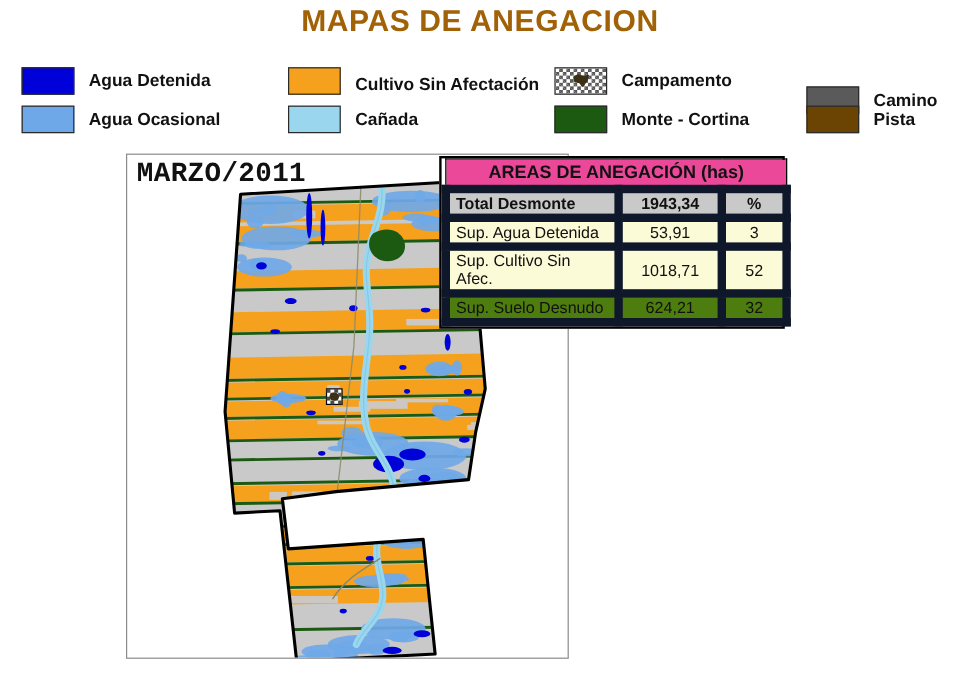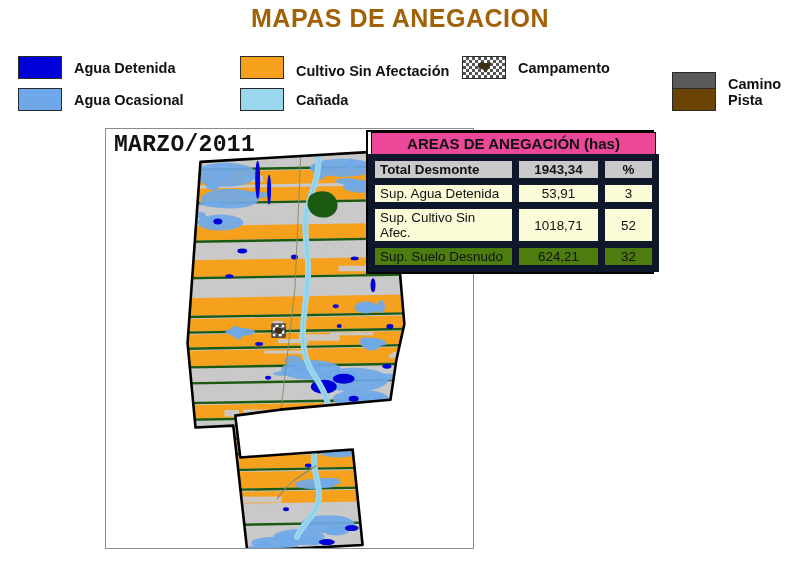--- a/index.html
+++ b/index.html
@@ -72,20 +72,24 @@
     </div>
     <div class="lg-item" style="left: 240px; top: 36px;">
       <span class="sw" style="background: rgb(154, 215, 238);"></span>
       <span class="lg-label">Cañada</span>
     </div>
     <div class="lg-item" style="left: 462px; top: 4px;">
       <span class="sw sw-pattern">
         <span class="blob" style="background: rgb(59, 47, 22);"></span>
       </span>
       <span class="lg-label">Campamento</span>
+    </div>
+    <div class="lg-item" style="left: 462px; top: 36px;">
+      <span class="sw" style="background: rgb(28, 90, 18);"></span>
+      <span class="lg-label">Monte - Cortina</span>
     </div>
     <div class="lg-item" style="left: 672px; top: 20px;">
       <span class="sw" style="background: rgb(90, 90, 90);"></span>
       <span class="lg-label">Camino</span>
     </div>
     <div class="lg-item" style="left: 672px; top: 36px;">
       <span class="sw" style="background: rgb(107, 68, 4);"></span>
       <span class="lg-label">Pista</span>
     </div>
   </div>

